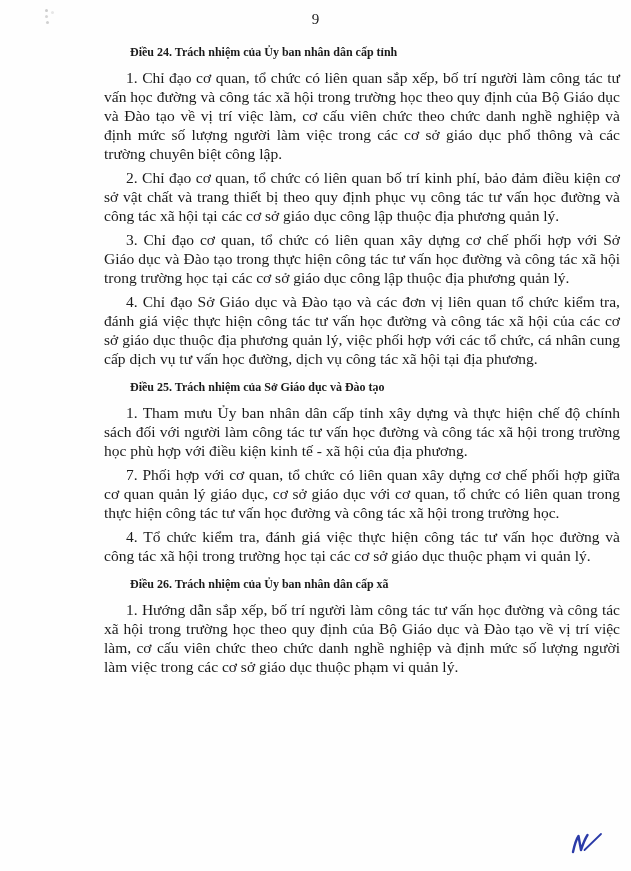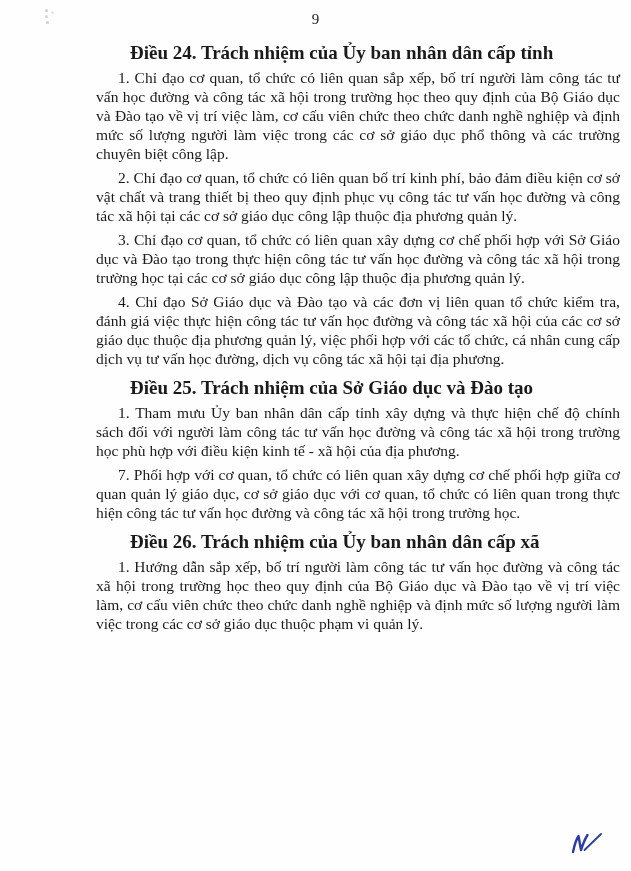--- a/index.html
+++ b/index.html
@@ -37,31 +37,31 @@
     margin-bottom: 14px;
   }
   .content {
     width: 528px;
     margin-left: 92px;
     text-align: justify;
     font-size: 15.5px;
     line-height: 19px;
   }
   .heading {
-    font-size: 19px;
+    font-size: 12px;
     font-weight: bold;
     margin: 10px 0 6px 0;
     padding-left: 38px;
     text-align: left;
   }
   section:first-child .heading {
     margin-top: 0;
   }
   .para {
-    margin: 0 0 5px 4px;
+    margin: 0 0 5px 12px;
     text-indent: 22px;
   }
   .paraph {
     position: absolute;
     left: 570px;
     top: 831px;
   }
 </style>
 </head>
 <body>
@@ -79,20 +79,21 @@
       <p class="para">1. Chỉ đạo cơ quan, tổ chức có liên quan sắp xếp, bố trí người làm công tác tư vấn học đường và công tác xã hội trong trường học theo quy định của Bộ Giáo dục và Đào tạo về vị trí việc làm, cơ cấu viên chức theo chức danh nghề nghiệp và định mức số lượng người làm việc trong các cơ sở giáo dục phổ thông và các trường chuyên biệt công lập.</p>
       <p class="para">2. Chỉ đạo cơ quan, tổ chức có liên quan bố trí kinh phí, bảo đảm điều kiện cơ sở vật chất và trang thiết bị theo quy định phục vụ công tác tư vấn học đường và công tác xã hội tại các cơ sở giáo dục công lập thuộc địa phương quản lý.</p>
       <p class="para">3. Chỉ đạo cơ quan, tổ chức có liên quan xây dựng cơ chế phối hợp với Sở Giáo dục và Đào tạo trong thực hiện công tác tư vấn học đường và công tác xã hội trong trường học tại các cơ sở giáo dục công lập thuộc địa phương quản lý.</p>
       <p class="para">4. Chỉ đạo Sở Giáo dục và Đào tạo và các đơn vị liên quan tổ chức kiểm tra, đánh giá việc thực hiện công tác tư vấn học đường và công tác xã hội của các cơ sở giáo dục thuộc địa phương quản lý, việc phối hợp với các tổ chức, cá nhân cung cấp dịch vụ tư vấn học đường, dịch vụ công tác xã hội tại địa phương.</p>
     </section>
 
     <section>
       <h2 class="heading">Điều 25. Trách nhiệm của Sở Giáo dục và Đào tạo</h2>
       <p class="para">1. Tham mưu Ủy ban nhân dân cấp tỉnh xây dựng và thực hiện chế độ chính sách đối với người làm công tác tư vấn học đường và công tác xã hội trong trường học phù hợp với điều kiện kinh tế - xã hội của địa phương.</p>
       <p class="para">7. Phối hợp với cơ quan, tổ chức có liên quan xây dựng cơ chế phối hợp giữa cơ quan quản lý giáo dục, cơ sở giáo dục với cơ quan, tổ chức có liên quan trong thực hiện công tác tư vấn học đường và công tác xã hội trong trường học.</p>
+      <p class="para">4. Tổ chức kiểm tra, đánh giá việc thực hiện công tác tư vấn học đường và công tác xã hội trong trường học tại các cơ sở giáo dục thuộc phạm vi quản lý.</p>
     </section>
 
     <section>
       <h2 class="heading">Điều 26. Trách nhiệm của Ủy ban nhân dân cấp xã</h2>
       <p class="para">1. Hướng dẫn sắp xếp, bố trí người làm công tác tư vấn học đường và công tác xã hội trong trường học theo quy định của Bộ Giáo dục và Đào tạo về vị trí việc làm, cơ cấu viên chức theo chức danh nghề nghiệp và định mức số lượng người làm việc trong các cơ sở giáo dục thuộc phạm vi quản lý.</p>
     </section>
 
   </main>
 
   <svg class="paraph" width="34" height="26" viewBox="0 0 34 26" aria-hidden="true">

